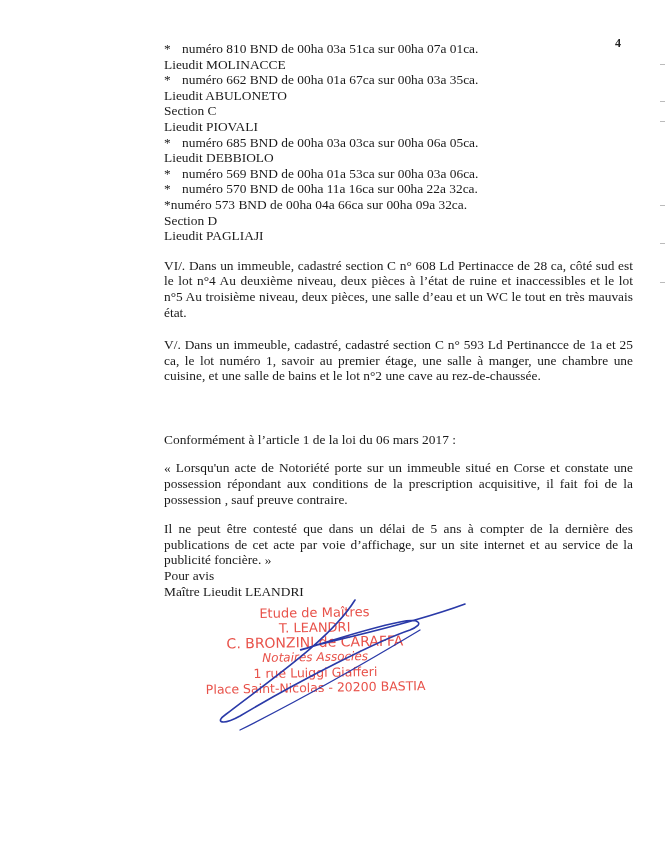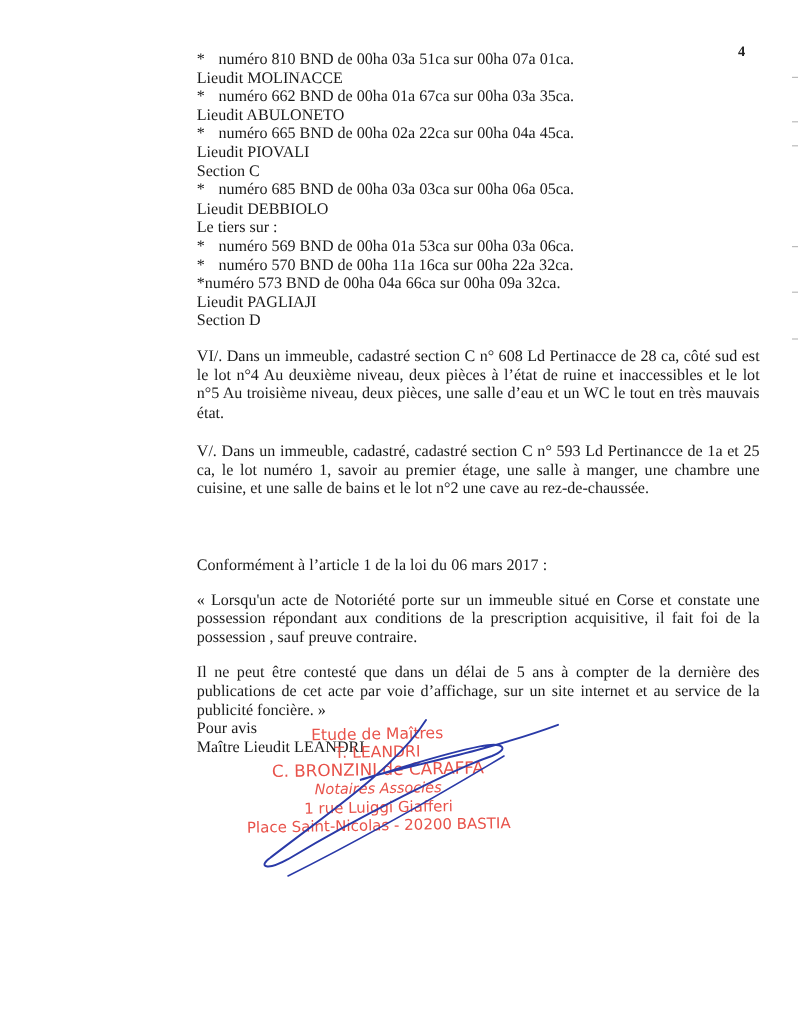--- a/index.html
+++ b/index.html
@@ -46,31 +46,29 @@
 <div class="edge-mark" style="top:205px"></div>
 <div class="edge-mark" style="top:243px"></div>
 <div class="edge-mark" style="top:282px"></div>
 
 <div class="content">
   <div>
     <div class="bullet-line"><span class="star">*</span><span>numéro 810 BND de 00ha 03a 51ca sur 00ha 07a 01ca.</span></div>
     <div class="line">Lieudit MOLINACCE</div>
     <div class="bullet-line"><span class="star">*</span><span>numéro 662 BND de 00ha 01a 67ca sur 00ha 03a 35ca.</span></div>
     <div class="line">Lieudit ABULONETO</div>
-    <div class="bullet-line"><span class="star">*</span><span>numéro 665 BND de 00ha 02a 22ca sur 00ha 04a 45ca.</span></div>
+    <div class="line">Section C</div>
     <div class="line">Lieudit PIOVALI</div>
-    <div class="line">Section C</div>
     <div class="bullet-line"><span class="star">*</span><span>numéro 685 BND de 00ha 03a 03ca sur 00ha 06a 05ca.</span></div>
     <div class="line">Lieudit DEBBIOLO</div>
-    <div class="line">Le tiers sur :</div>
     <div class="bullet-line"><span class="star">*</span><span>numéro 569 BND de 00ha 01a 53ca sur 00ha 03a 06ca.</span></div>
     <div class="bullet-line"><span class="star">*</span><span>numéro 570 BND de 00ha 11a 16ca sur 00ha 22a 32ca.</span></div>
     <div class="line">*numéro 573 BND de 00ha 04a 66ca sur 00ha 09a 32ca.</div>
+    <div class="line">Section D</div>
     <div class="line">Lieudit PAGLIAJI</div>
-    <div class="line">Section D</div>
   </div>
 
   <div class="para">VI/. Dans un immeuble, cadastré section C n° 608 Ld Pertinacce de 28 ca, côté sud est le lot n°4 Au deuxième niveau, deux pièces à l’état de ruine et inaccessibles et le lot n°5 Au troisième niveau, deux pièces, une salle d’eau et un WC le tout en très mauvais état.</div>
 
   <div class="para" style="margin-top:17px">V/. Dans un immeuble, cadastré, cadastré section C n° 593 Ld Pertinancce de 1a et 25 ca, le lot numéro 1, savoir au premier étage, une salle à manger, une chambre une cuisine, et une salle de bains et le lot n°2 une cave au rez-de-chaussée.</div>
   <div class="para-tight">Conformément à l’article 1 de la loi du 06 mars 2017 :</div>
 
   <div class="quote">« Lorsqu'un acte de Notoriété porte sur un immeuble situé en Corse et constate une possession répondant aux conditions de la prescription acquisitive, il fait foi de la possession , sauf preuve contraire.</div>
   <div class="quote" style="margin-top:14px">Il ne peut être contesté que dans un délai de 5 ans à compter de la dernière des publications de cet acte par voie d’affichage, sur un site internet et au service de la publicité foncière. »</div>
 

